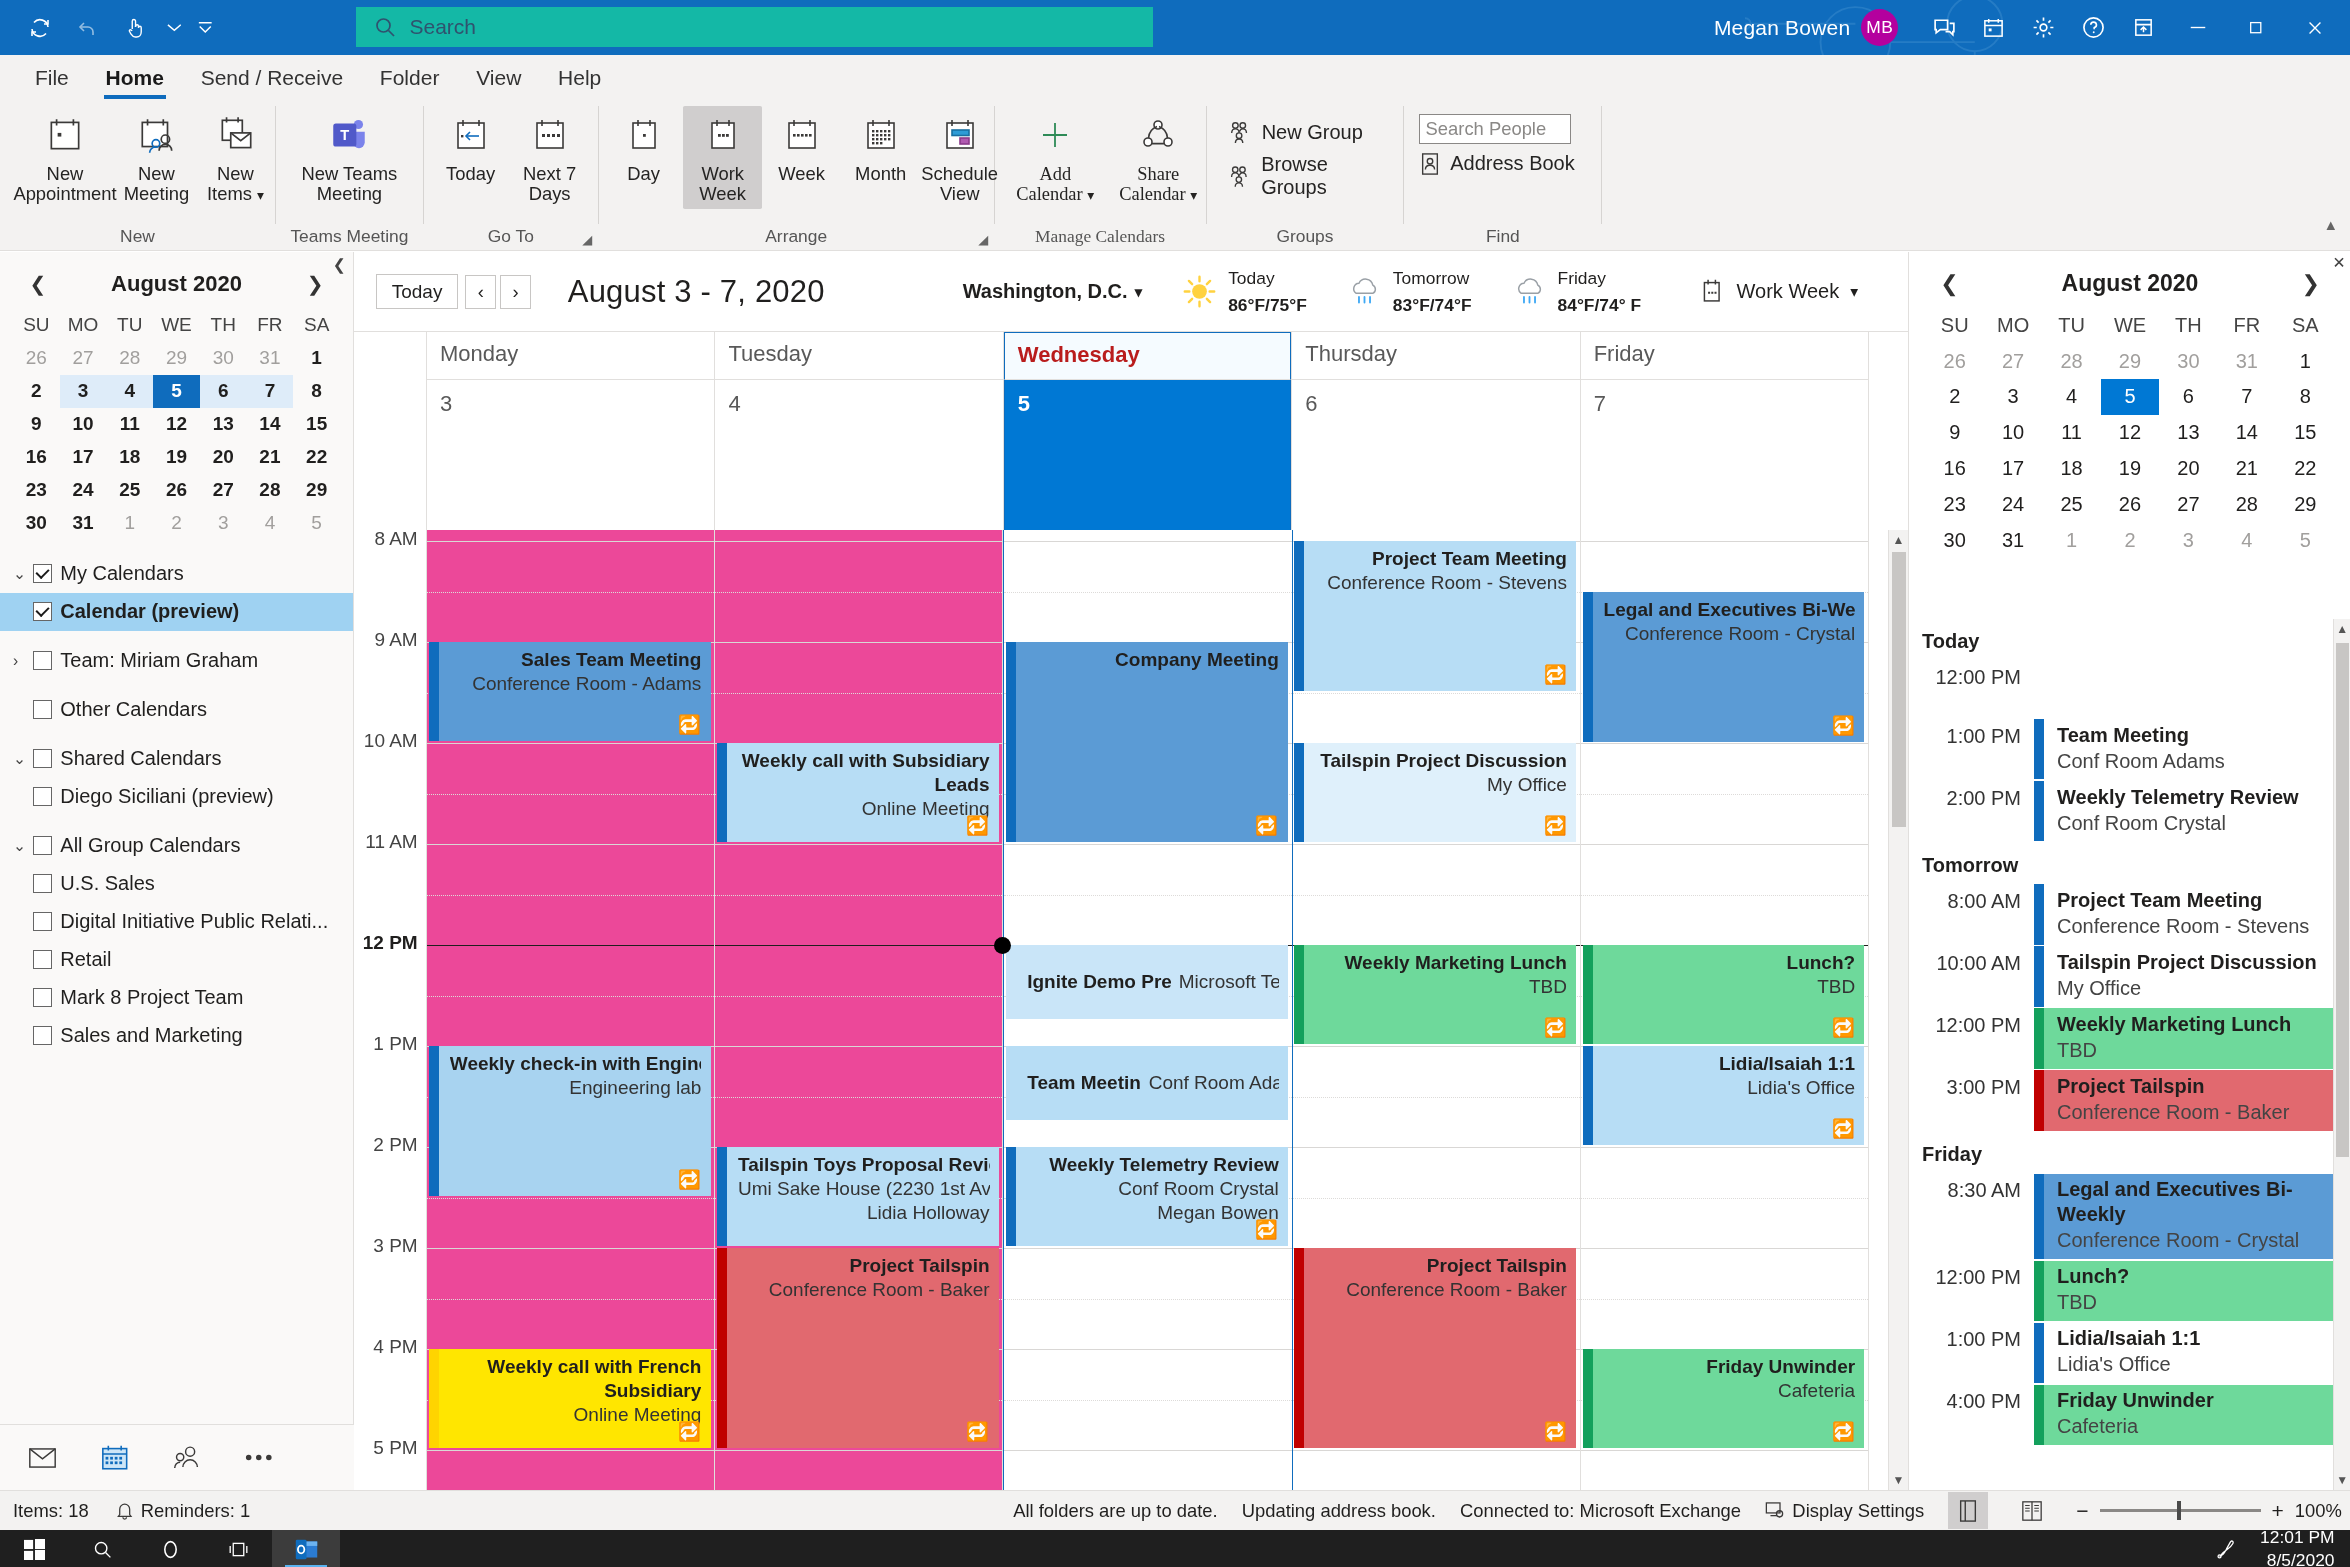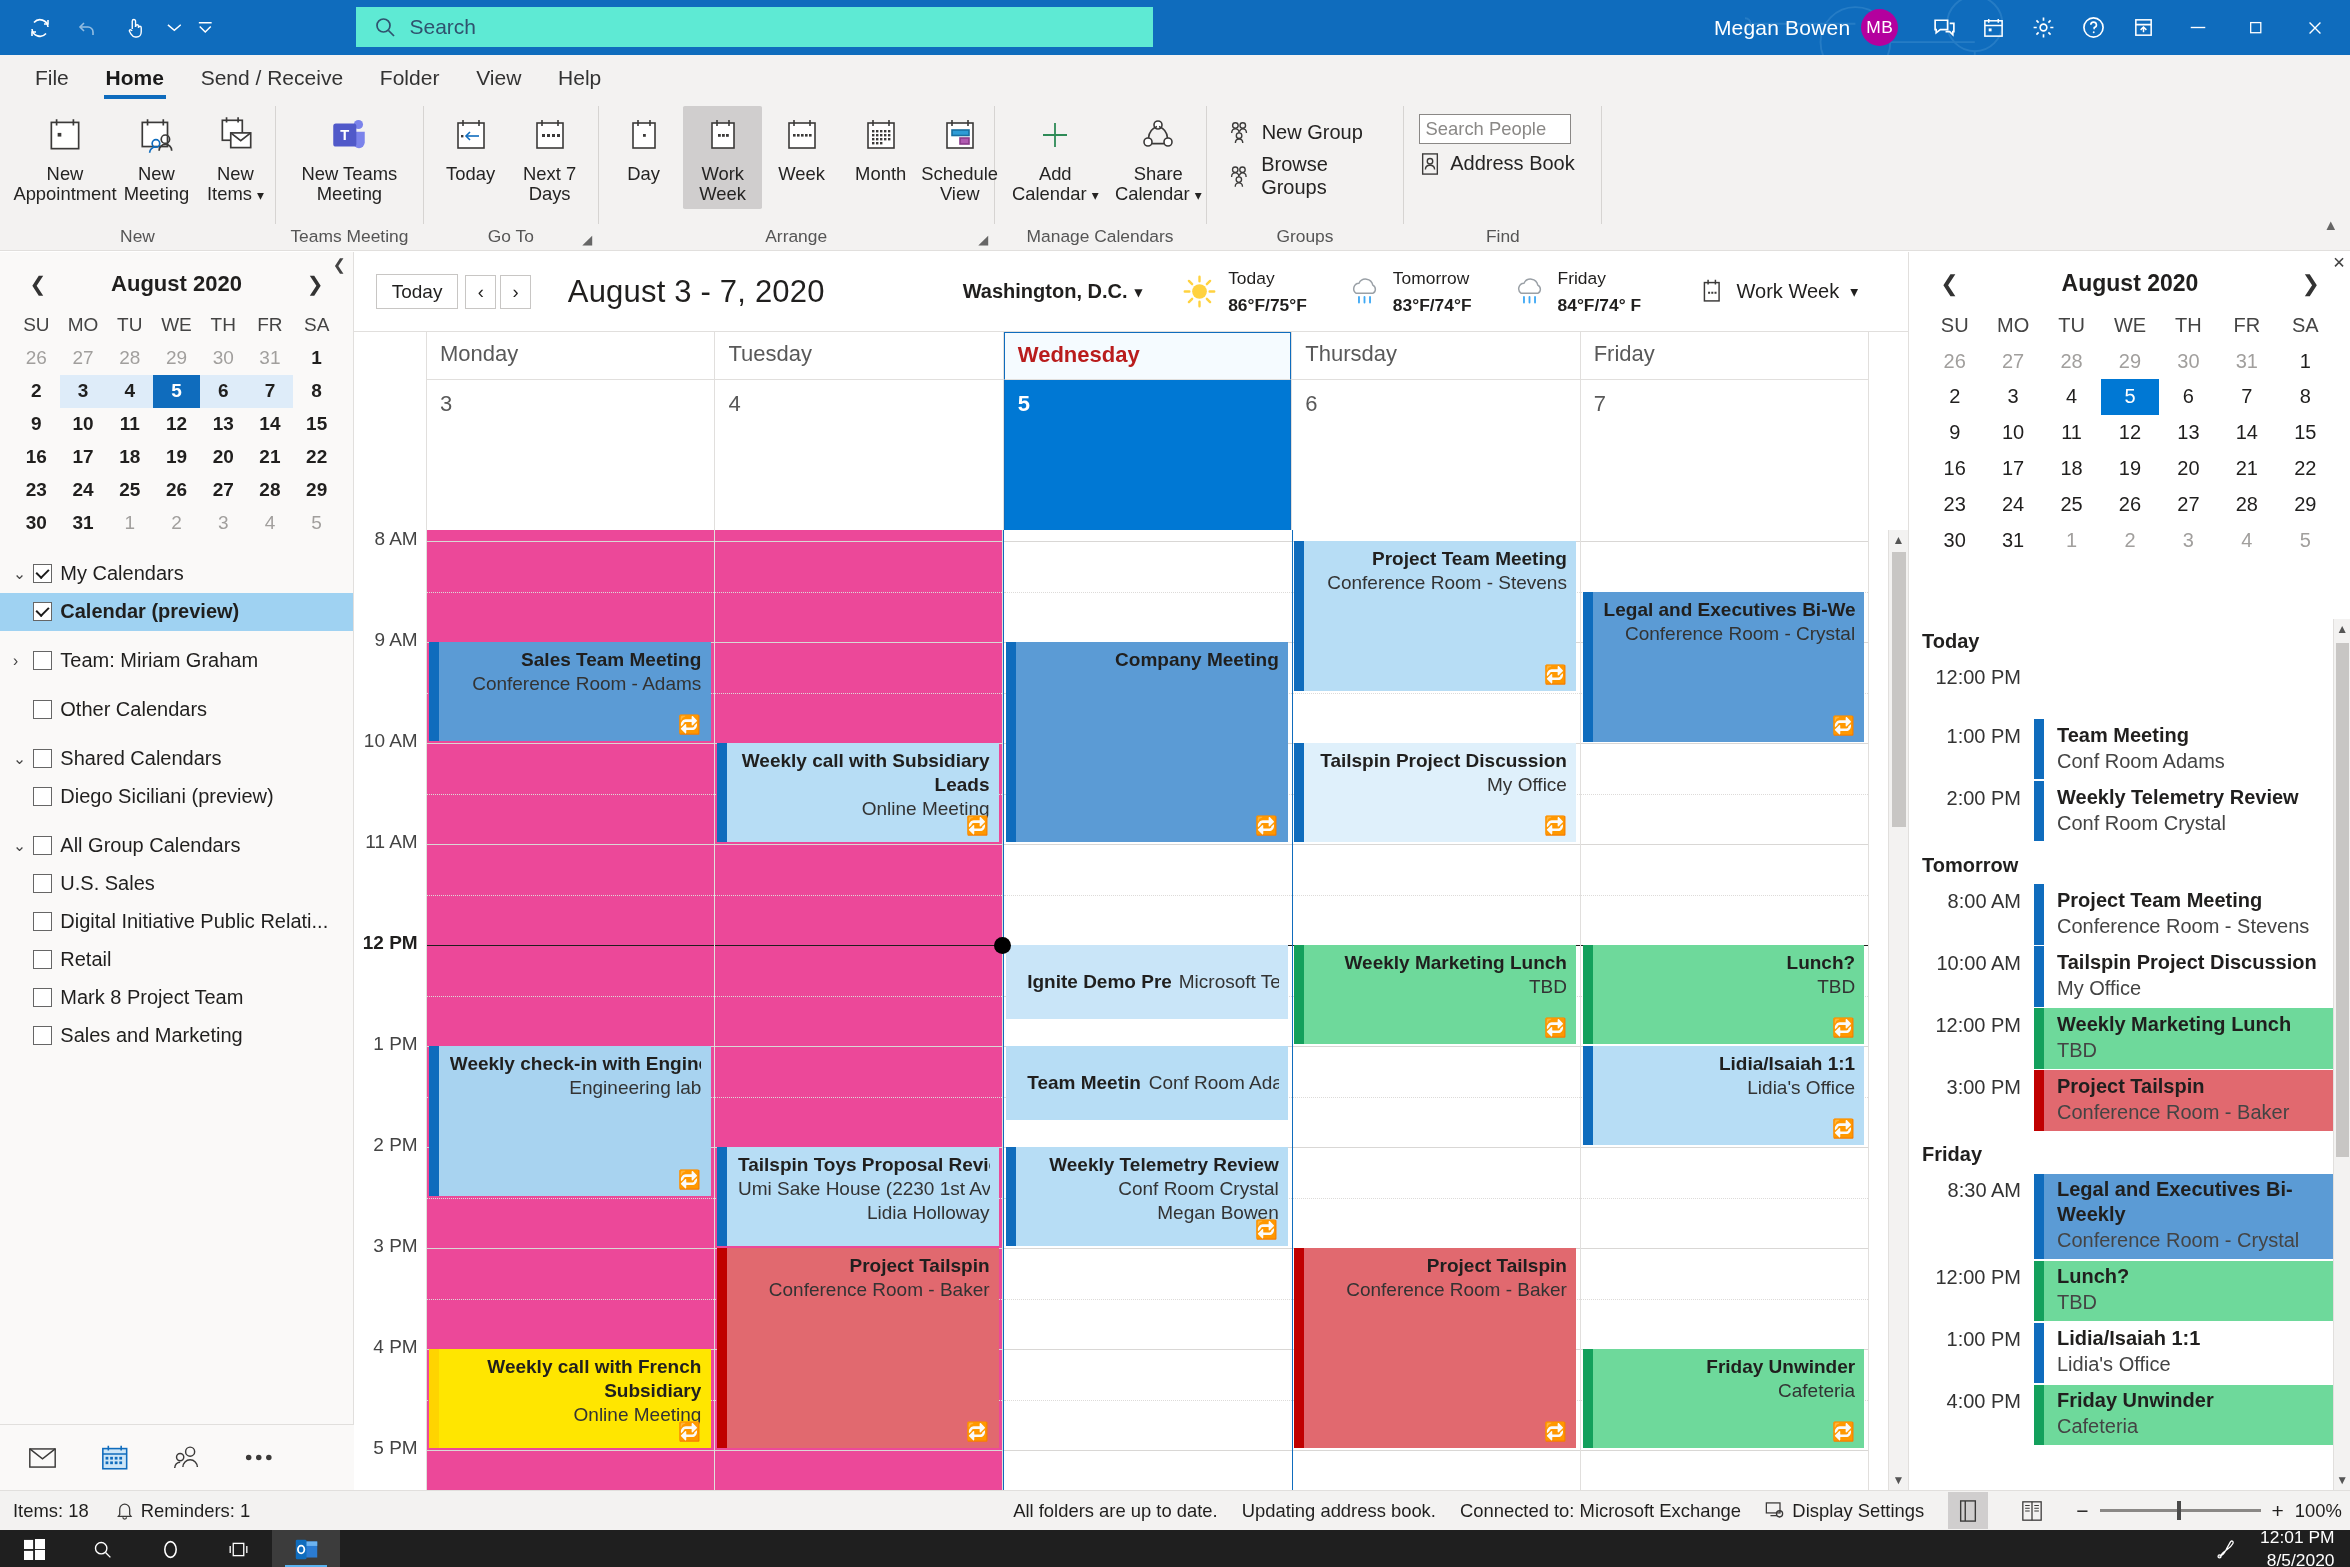--- a/index.html
+++ b/index.html
@@ -19,21 +19,21 @@
   .qat { display: flex; align-items: center; gap: 7.3px; padding-left: 20px; }
   .qat-btn {
     width: 40px; height: 40px; display: flex; align-items: center; justify-content: center;
     color: #fff; cursor: pointer;
   }
   .qat-btn svg { display: block; }
   .qat-btn.dim { opacity: .55; }
   .qat-chev { width: 24px; height: 40px; display:flex; align-items:center; justify-content:center; color:#fff; }
   .tb-search {
     position: absolute; left: 356px; top: 7.3px; width: 797px; height: 40px;
-    background: #5eead4; display: flex; align-items: center; padding-left: 16.5px; gap: 13px;
+    background: #14b8a6; display: flex; align-items: center; padding-left: 16.5px; gap: 13px;
     color: #29506f; font-size: 21px; cursor: text;
   }
   .tb-search .ph { color: #30526e; }
   .tb-right {
     position: absolute; right: 0; top: 0; height: 55px; display: flex; align-items: center;
     gap: 1.8px; padding-right: 7.3px; color: #fff;
   }
   .tb-user { font-size: 21px; color: #fff; margin-right: 9.2px; letter-spacing:0.2px;}
   .avatar {
     width: 37px; height: 37px; border-radius: 50%; background: #b4009e; color: #fff;
@@ -567,21 +567,21 @@
             </svg>
           </div>
           <div class="lbl">Schedule<br>View</div>
         </div>
       </div>
       <div class="rgroup-label">Arrange</div>
       <div class="rgroup-dlg">◢</div>
     </div>
     <div class="rgroup-sep"></div>
 
-    <div class="rgroup" style="width:211px;">
+    <div class="rgroup" style="width:211px;font-family:Liberation Serif, serif;">
       <div class="rgroup-body" style="padding-left:9.2px;">
         <div class="rbtn wide">
           <div class="ic">
             <svg width="40" height="40" viewBox="0 0 40 40" fill="none" stroke="#2e8b57" stroke-width="1.8">
               <path d="M20 8v24M8 20h24"></path>
             </svg>
           </div>
           <div class="lbl">Add<br>Calendar <span style="font-size:13.8px;">▾</span></div>
         </div>
         <div class="rbtn wide">

